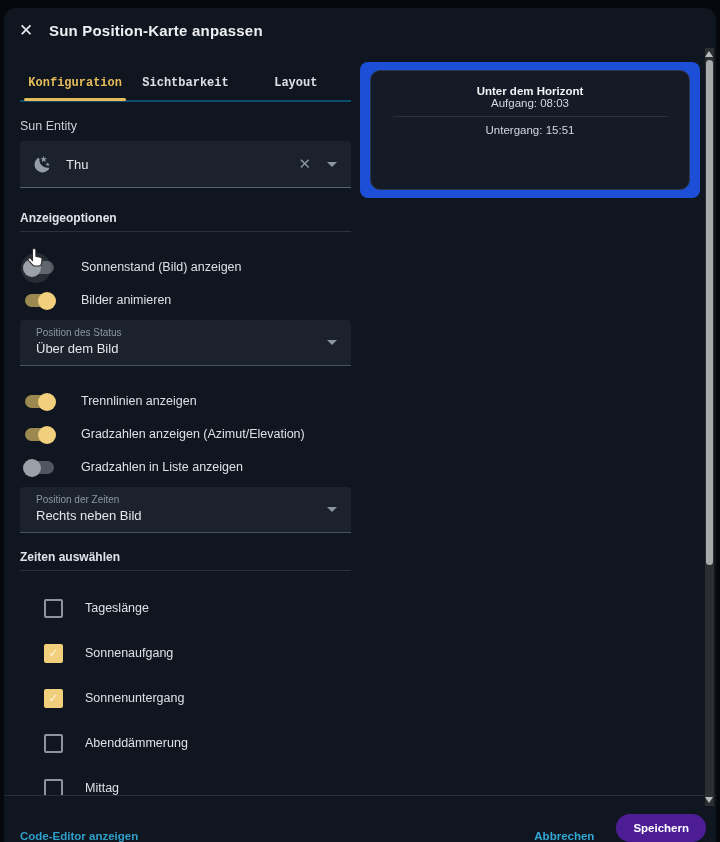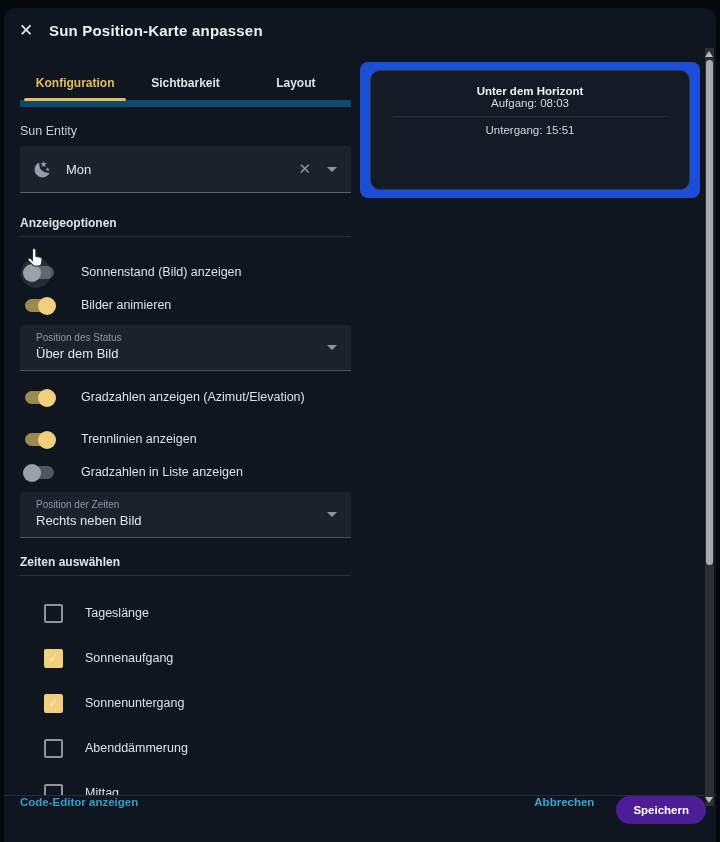--- a/index.html
+++ b/index.html
@@ -12,21 +12,21 @@
   .dialog{
     position:absolute;left:4px;top:8px;width:712px;height:834px;
     background:#10161f;border-radius:12px 12px 0 0;
   }
   
   .hdr{position:absolute;left:0;top:0;right:0;height:44px;display:flex;align-items:center;}
   .close-x{width:20px;margin-left:15px;color:#e3e6ea;font-size:17px;cursor:pointer;line-height:1;}
   .hdr-title{margin-left:10px;color:#eceef1;font-size:15px;font-weight:bold;letter-spacing:.2px;}
   
   .left{position:absolute;left:16px;top:58px;width:331px;}
-  .tabs{display:flex;border-bottom:7px solid #0c4a6e;height:34px;}
+  .tabs{display:flex;border-bottom:2px solid #0c4a6e;height:34px;font-family:Liberation Mono, monospace;}
   .tab{flex:1;text-align:center;font-size:12px;font-weight:bold;color:#dde1e6;
        padding-top:10px;position:relative;cursor:pointer;}
   .tab.active{color:#e6bd59;}
   .tab.active::after{content:"";position:absolute;left:4px;right:4px;bottom:-1px;height:3px;background:#e6bd59;border-radius:2px;}
   .field-label{margin-top:17px;font-size:12.5px;color:#c9ced4;}
   .entity-field{
     margin-top:8px;height:46px;background:#1b222c;border-radius:4px 4px 0 0;
     border-bottom:1px solid #59616c;display:flex;align-items:center;position:relative;
   }
   .entity-field .moon{margin-left:13px;display:flex;}
@@ -69,21 +69,21 @@
                 background:#1d4ed8;border-radius:8px;}
   .preview-card{position:absolute;left:10px;right:10px;top:8px;bottom:8px;
                 background:#141b27;border:1px solid #2b374c;border-radius:10px;text-align:center;}
   .pv-status{margin-top:14px;font-size:11.5px;font-weight:bold;color:#f2f4f6;}
   .pv-pos{margin-top:9px;font-size:11px;color:#aab2bc;}
   .pv-rise{margin-top:0;font-size:11.5px;color:#d2d7dd;}
   .pv-div{height:1px;background:#2a313c;margin:7px 22px 0 22px;}
   .pv-set{margin-top:7px;font-size:11.5px;color:#d2d7dd;}
   
   .footer{position:absolute;left:0;right:0;bottom:0;height:46px;border-top:1px solid #272e39;
-          background:#10161f;display:flex;align-items:flex-start;}
+          background:#10161f;display:flex;align-items:flex-end;}
   .code-link{margin-left:16px;font-size:11.5px;font-weight:bold;color:#309fc9;cursor:pointer;}
   .spacer{flex:1;}
   .cancel-link{font-size:11.5px;font-weight:bold;color:#34a8d4;margin-right:22px;cursor:pointer;}
   .save-btn{background:#4c1d95;color:#fff;font-size:11.5px;font-weight:bold;
             border:none;border-radius:15px;padding:8px 17px;margin-right:10px;cursor:pointer;}
   
   .sbar{position:absolute;right:2px;top:40px;width:9px;height:758px;background:#2c2e31;}
   .sbar .up{position:absolute;top:3px;left:0;width:0;height:0;
             border-left:4.5px solid transparent;border-right:4.5px solid transparent;
             border-bottom:6px solid #b9bbbd;}
@@ -112,21 +112,21 @@
       <div class="tab">Layout</div>
     </div>
 
     <div class="field-label">Sun Entity</div>
     <div class="entity-field">
       <span class="moon">
         <svg width="19" height="19" viewBox="0 0 24 24">
             <path fill="#959ea8" d="M17.75,4.09L15.22,6.03L16.13,9.09L13.5,7.28L10.87,9.09L11.78,6.03L9.25,4.09L12.44,4L13.5,1L14.56,4L17.75,4.09M21.25,11L19.61,12.25L20.2,14.23L18.5,13.06L16.8,14.23L17.39,12.25L15.75,11L17.81,10.95L18.5,9L19.19,10.95L21.25,11M18.97,15.95C19.8,15.87 20.69,17.05 20.16,17.8C19.84,18.25 19.5,18.67 19.08,19.07C15.17,23 8.84,23 4.94,19.07C1.03,15.17 1.03,8.83 4.94,4.93C5.34,4.53 5.76,4.17 6.21,3.85C6.96,3.32 8.14,4.21 8.06,5.04C7.79,7.9 8.75,10.87 10.95,13.06C13.14,15.26 16.1,16.22 18.97,15.95Z"></path>
           </svg>
       </span>
-      <span class="val">Mon</span>
+      <span class="val">Thu</span>
       <span class="clear">✕</span>
       <span class="caret"></span>
     </div>
 
     <div class="sec-head">Anzeigeoptionen</div>
 
     <div class="trow first">
       <span class="switch off">
         <span class="halo"></span>
         <span class="thumb"></span>
@@ -139,31 +139,31 @@
         </span>
       <span class="tlabel">Bilder animieren</span>
     </div>
 
     <div class="select">
       <span class="slabel">Position des Status</span>
       <span class="sval">Über dem Bild</span>
       <span class="caret"></span>
     </div>
 
+    <div class="trow first">
+      <span class="switch on">
+          <span class="thumb"></span>
+        </span>
+      <span class="tlabel">Trennlinien anzeigen</span>
+    </div>
     <div class="trow">
       <span class="switch on">
           <span class="thumb"></span>
         </span>
       <span class="tlabel">Gradzahlen anzeigen (Azimut/Elevation)</span>
-    </div>
-    <div class="trow first">
-      <span class="switch on">
-          <span class="thumb"></span>
-        </span>
-      <span class="tlabel">Trennlinien anzeigen</span>
     </div>
     <div class="trow">
       <span class="switch off">
           <span class="thumb"></span>
         </span>
       <span class="tlabel">Gradzahlen in Liste anzeigen</span>
     </div>
 
     <div class="select">
       <span class="slabel">Position der Zeiten</span>

